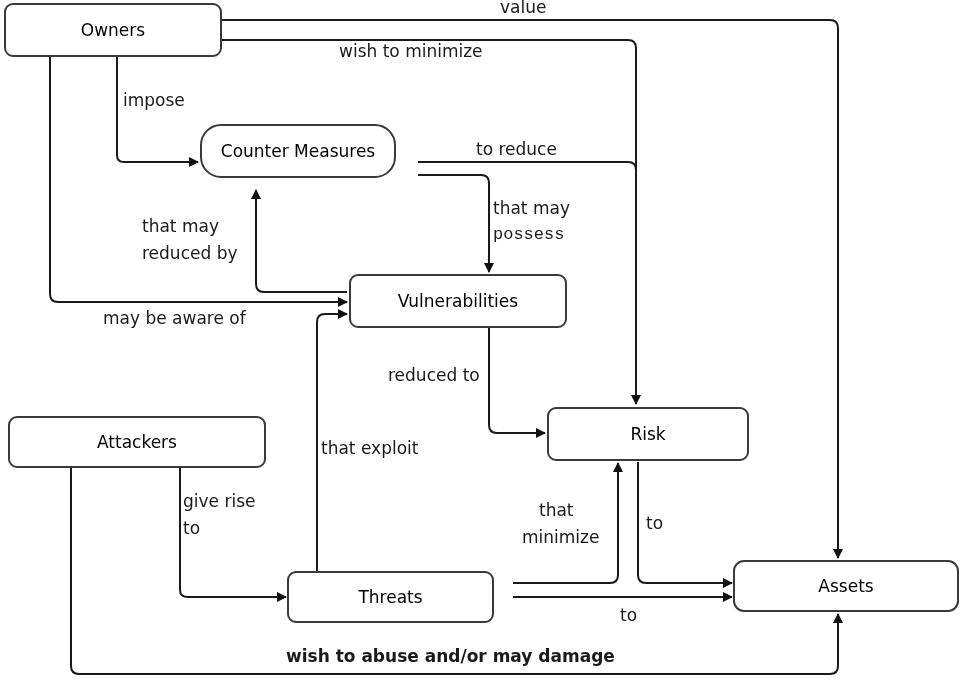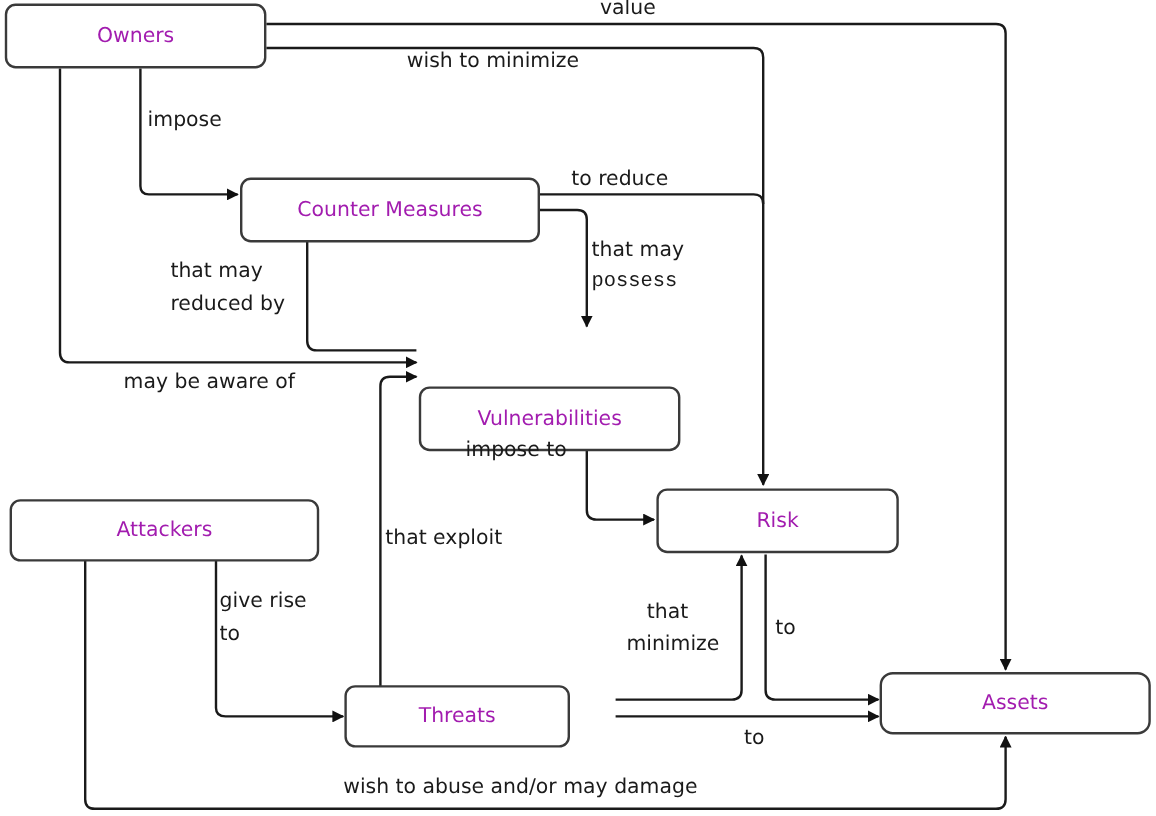--- a/index.html
+++ b/index.html
@@ -1,21 +1,21 @@
 <!DOCTYPE html>
 <html><head>
 <meta charset="utf-8">
 <style>
   html, body { margin:0; padding:0; background:#ffffff; }
   body { width:963px; height:680px; position:relative; overflow:hidden;
          font-family:"DejaVu Sans", "Liberation Sans", sans-serif; color:#1a1a1a; }
   svg.wires { position:absolute; left:0; top:0; }
   .node { position:absolute; box-sizing:border-box; border:2px solid #3a3a3a;
           border-radius:9px; background:#fff; display:flex; align-items:center;
-          justify-content:center; font-size:17px; color:#a21caf; }
+          justify-content:center; font-size:17px; color:#000000; }
   .lbl { position:absolute; font-size:17px; line-height:26px; color:#1a1a1a; white-space:nowrap; }
 </style>
 </head>
 <body>
 
 <svg class="wires" width="963" height="680" viewBox="0 0 963 680">
   <defs>
     <marker id="arr" markerWidth="10" markerHeight="10" refX="9" refY="5" orient="auto" markerUnits="userSpaceOnUse">
       <path d="M0,0 L10,5 L0,10 z" fill="#111"></path>
     </marker>
@@ -48,49 +48,49 @@
 
     <path d="M513,597 H732" marker-end="url(#arr)"></path>
 
     <path d="M71,467 V666 Q71,674 79,674 H830 Q838,674 838,666 V614" marker-end="url(#arr)"></path>
   </g>
 </svg>
 
 <div class="node" style="left:4px;top:3px;width:218px;height:54px;">
     <span>Owners</span>
   </div>
-<div class="node" style="left:200px;top:148px;width:250px;height:54px;">
+<div class="node" style="left:200px;top:124px;width:196px;height:54px;border-radius:21px;">
     <span>Counter Measures</span>
   </div>
-<div class="node" style="left:349px;top:274px;width:218px;height:54px;margin-top:48px;">
+<div class="node" style="left:349px;top:274px;width:218px;height:54px;">
     <span>Vulnerabilities</span>
   </div>
 <div class="node" style="left:547px;top:407px;width:202px;height:54px;">
     <span>Risk</span>
   </div>
 <div class="node" style="left:8px;top:416px;width:258px;height:52px;">
     <span>Attackers</span>
   </div>
-<div class="node" style="left:287px;top:571px;width:188px;height:52px;">
+<div class="node" style="left:287px;top:571px;width:207px;height:52px;">
     <span>Threats</span>
   </div>
 <div class="node" style="left:733px;top:560px;width:226px;height:52px;border-radius:11px;">
     <span>Assets</span>
   </div>
 
 <div class="lbl" style="left:500px;top:-6px;">value</div>
 <div class="lbl" style="left:321px;top:38px;margin-left:18px;">wish to minimize</div>
 <div class="lbl" style="left:123px;top:87px;">impose</div>
 <div class="lbl" style="left:476px;top:136px;">to reduce</div>
 <div class="lbl" style="left:493px;top:195px;">that may</div>
 <div class="lbl" style="left:493px;top:222px;font-family:Liberation Mono, monospace;">possess</div>
 <div class="lbl" style="left:142px;top:213px;">that may</div>
 <div class="lbl" style="left:142px;top:240px;">reduced by</div>
 <div class="lbl" style="left:103px;top:305px;">may be aware of</div>
-<div class="lbl" style="left:388px;top:362px;">impose to</div>
+<div class="lbl" style="left:388px;top:362px;">reduced to</div>
 <div class="lbl" style="left:321px;top:435px;">that exploit</div>
 <div class="lbl" style="left:183px;top:488px;">give rise</div>
 <div class="lbl" style="left:183px;top:515px;">to</div>
 <div class="lbl" style="left:539px;top:497px;text-align:center;">that</div>
 <div class="lbl" style="left:522px;top:524px;">minimize</div>
 <div class="lbl" style="left:646px;top:510px;">to</div>
 <div class="lbl" style="left:620px;top:602px;">to</div>
-<div class="lbl" style="left:286px;top:643px;">wish to abuse and/or may damage</div>
+<div class="lbl" style="left:286px;top:643px;font-weight:bold;">wish to abuse and/or may damage</div>
 
 </body></html>

